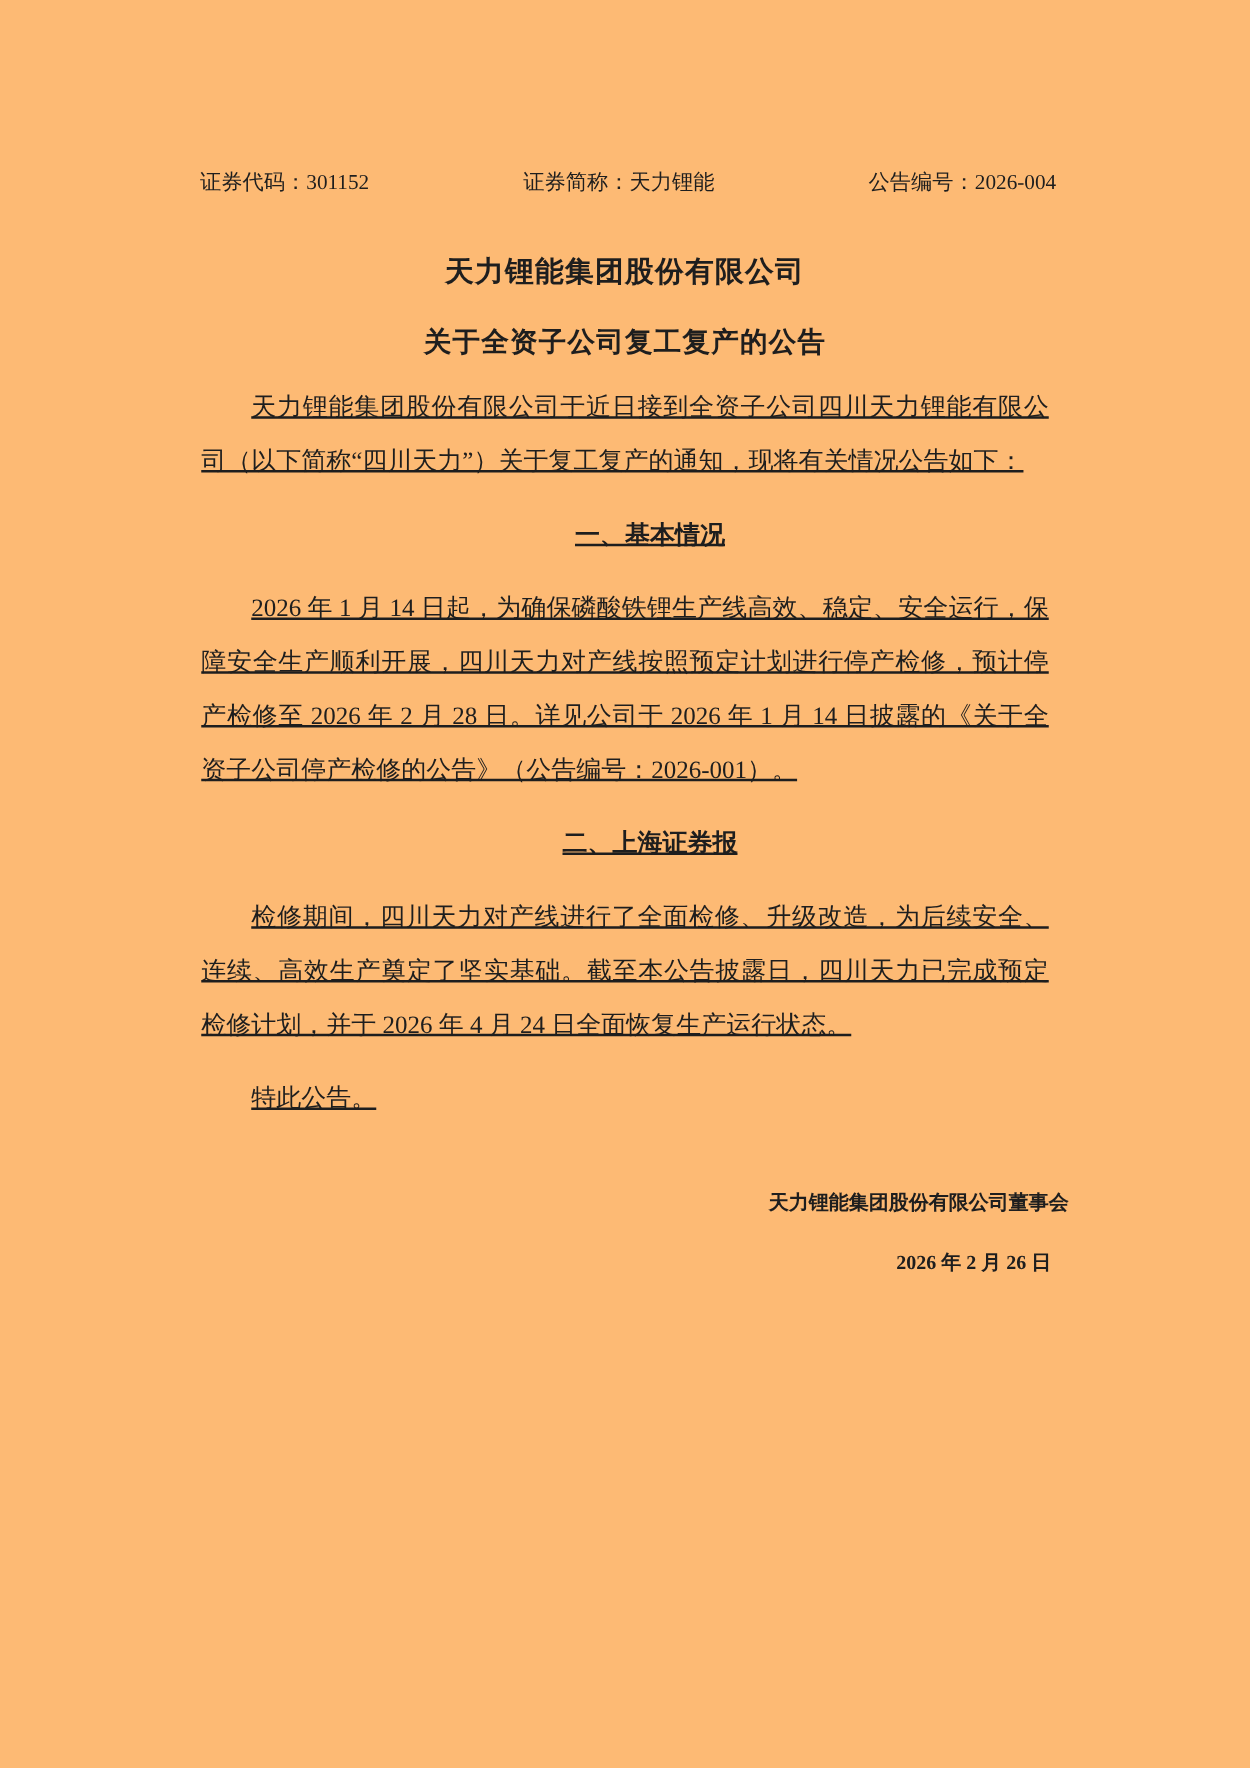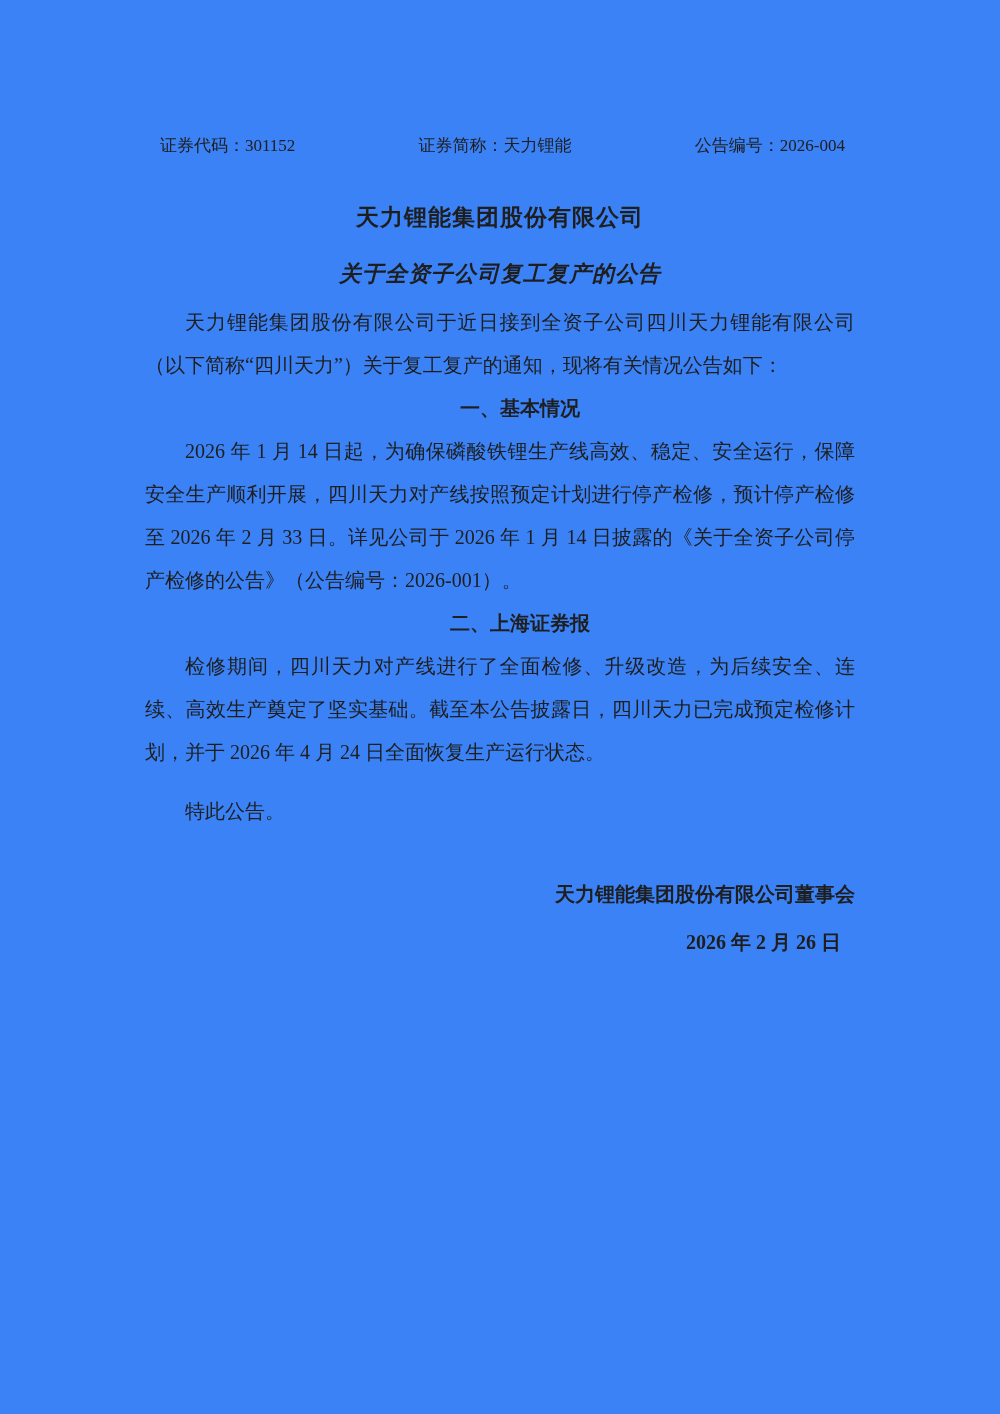--- a/index.html
+++ b/index.html
@@ -5,21 +5,21 @@
   html, body {
     margin: 0;
     padding: 0;
     background: #ffffff;
   }
   .page {
     position: relative;
     width: 1000px;
     height: 1414px;
     margin: 0 auto;
-    background: #3b82f6;
+    background: #fdba74;
     color: #1e1e1e;
     font-family: "Liberation Serif", "DejaVu Serif", serif;
     box-sizing: border-box;
     padding: 135px 145px 0 145px;
     overflow: hidden;
   }
   .header-row {
     display: flex;
     justify-content: space-between;
     align-items: baseline;
@@ -35,52 +35,52 @@
     margin-top: 46px;
     letter-spacing: 1px;
   }
   .doc-subtitle {
     text-align: center;
     font-weight: bold;
     font-size: 22px;
     line-height: 30px;
     margin-top: 26px;
     letter-spacing: 1px;
-    font-style: italic;
   }
   .disclaimer-box {
     margin: 40px -8px 0 -8px;
     border: 2px solid #1a1a1a;
     padding: 7px 14px;
     font-size: 20px;
     line-height: 38px;
     text-indent: 2em;
     text-align: justify;
   }
   .doc-body {
     margin-top: 12px;
     font-size: 20px;
     line-height: 43px;
   }
   .doc-body p {
-    margin: 0;
+    margin: 16px;
     text-indent: 2em;
     text-align: justify;
+    text-decoration: underline;
   }
   .doc-body p.sec-heading {
     font-weight: bold;
     text-align: center;
   }
   .doc-body p.closing {
     margin-top: 16px;
     text-align: left;
   }
   .signature-block {
     margin-top: 40px;
-    font-size: 20px;
+    font-size: 16px;
     line-height: 43px;
     font-weight: bold;
     text-align: right;
   }
   .signature-block .sign-company {
     margin: 0;
   }
   .signature-block .sign-date {
     margin: 5px 0 0 0;
     padding-right: 14px;
@@ -97,21 +97,21 @@
     <span>公告编号：2026-004</span>
   </div>
 
   <div class="doc-title">天力锂能集团股份有限公司</div>
   <div class="doc-subtitle">关于全资子公司复工复产的公告</div>
 
 
   <div class="doc-body">
     <p>天力锂能集团股份有限公司于近日接到全资子公司四川天力锂能有限公司（以下简称“四川天力”）关于复工复产的通知，现将有关情况公告如下：</p>
     <p class="sec-heading">一、基本情况</p>
-    <p>2026 年 1 月 14 日起，为确保磷酸铁锂生产线高效、稳定、安全运行，保障安全生产顺利开展，四川天力对产线按照预定计划进行停产检修，预计停产检修至 2026 年 2 月 33 日。详见公司于 2026 年 1 月 14 日披露的《关于全资子公司停产检修的公告》（公告编号：2026-001）。</p>
+    <p>2026 年 1 月 14 日起，为确保磷酸铁锂生产线高效、稳定、安全运行，保障安全生产顺利开展，四川天力对产线按照预定计划进行停产检修，预计停产检修至 2026 年 2 月 28 日。详见公司于 2026 年 1 月 14 日披露的《关于全资子公司停产检修的公告》（公告编号：2026-001）。</p>
     <p class="sec-heading">二、上海证券报</p>
     <p>检修期间，四川天力对产线进行了全面检修、升级改造，为后续安全、连续、高效生产奠定了坚实基础。截至本公告披露日，四川天力已完成预定检修计划，并于 2026 年 4 月 24 日全面恢复生产运行状态。</p>
     <p class="closing">特此公告。</p>
   </div>
 
   <div class="signature-block">
     <p class="sign-company">天力锂能集团股份有限公司董事会</p>
     <p class="sign-date">2026 年 2 月 26 日</p>
   </div>
 

